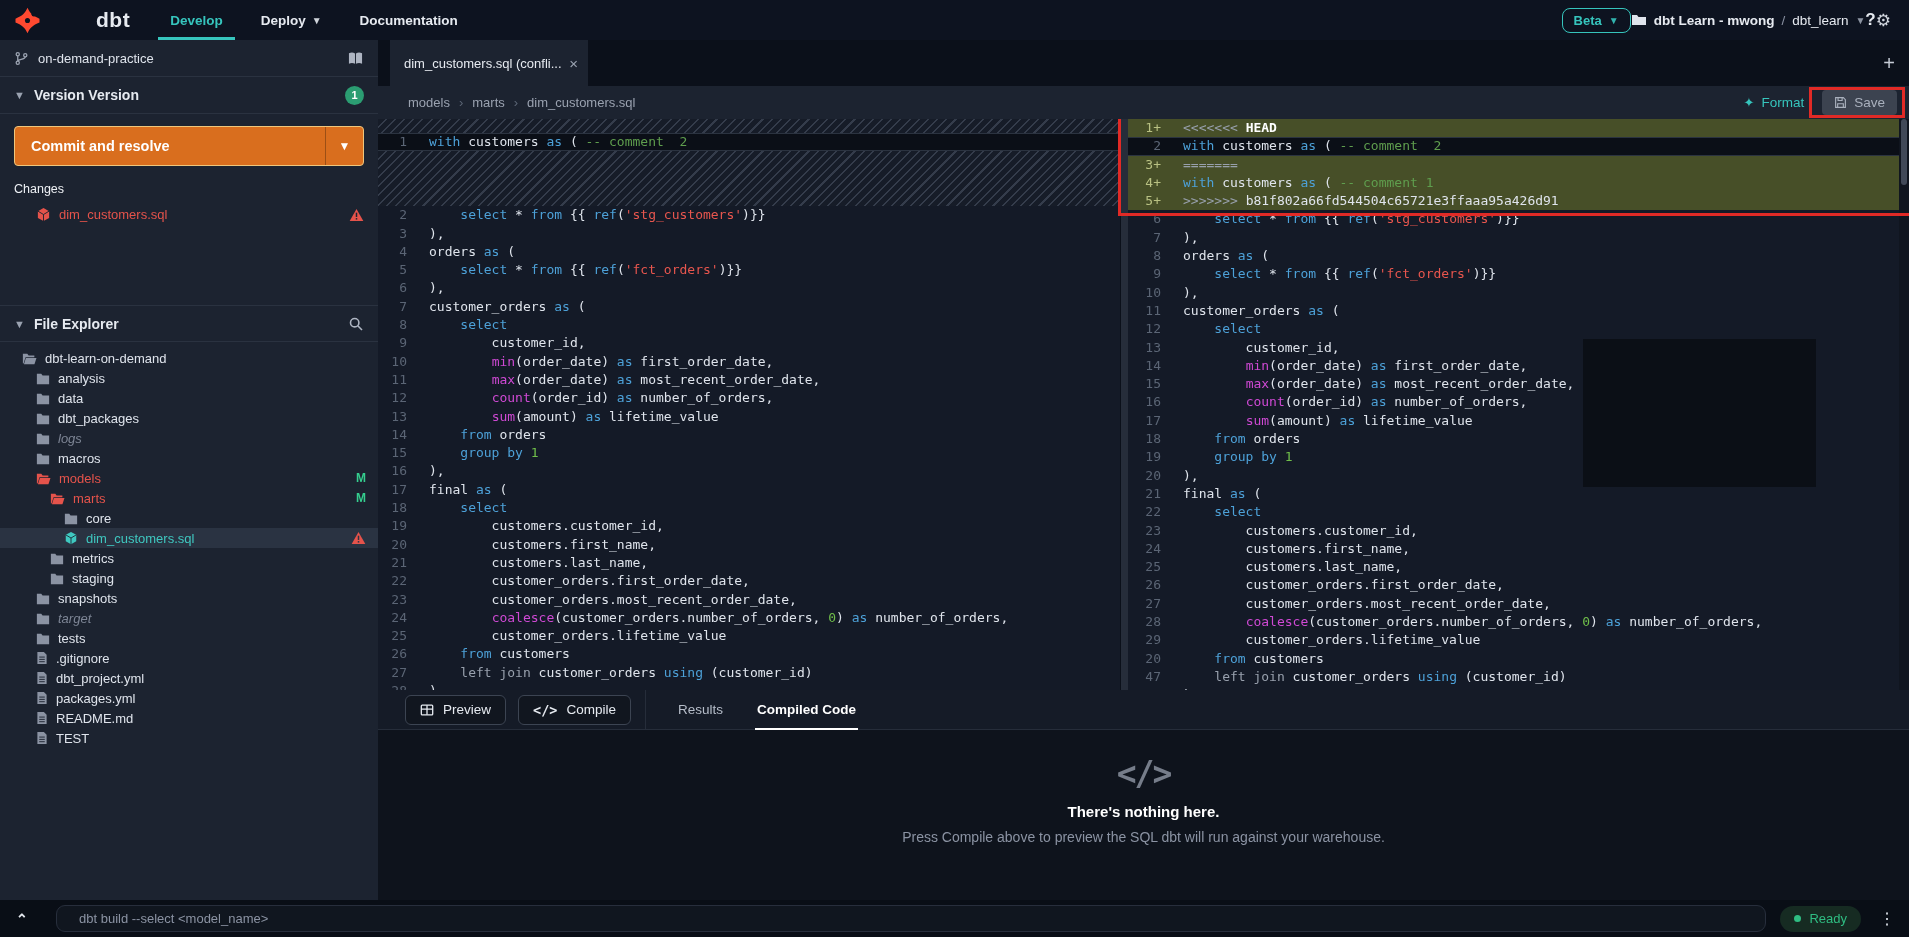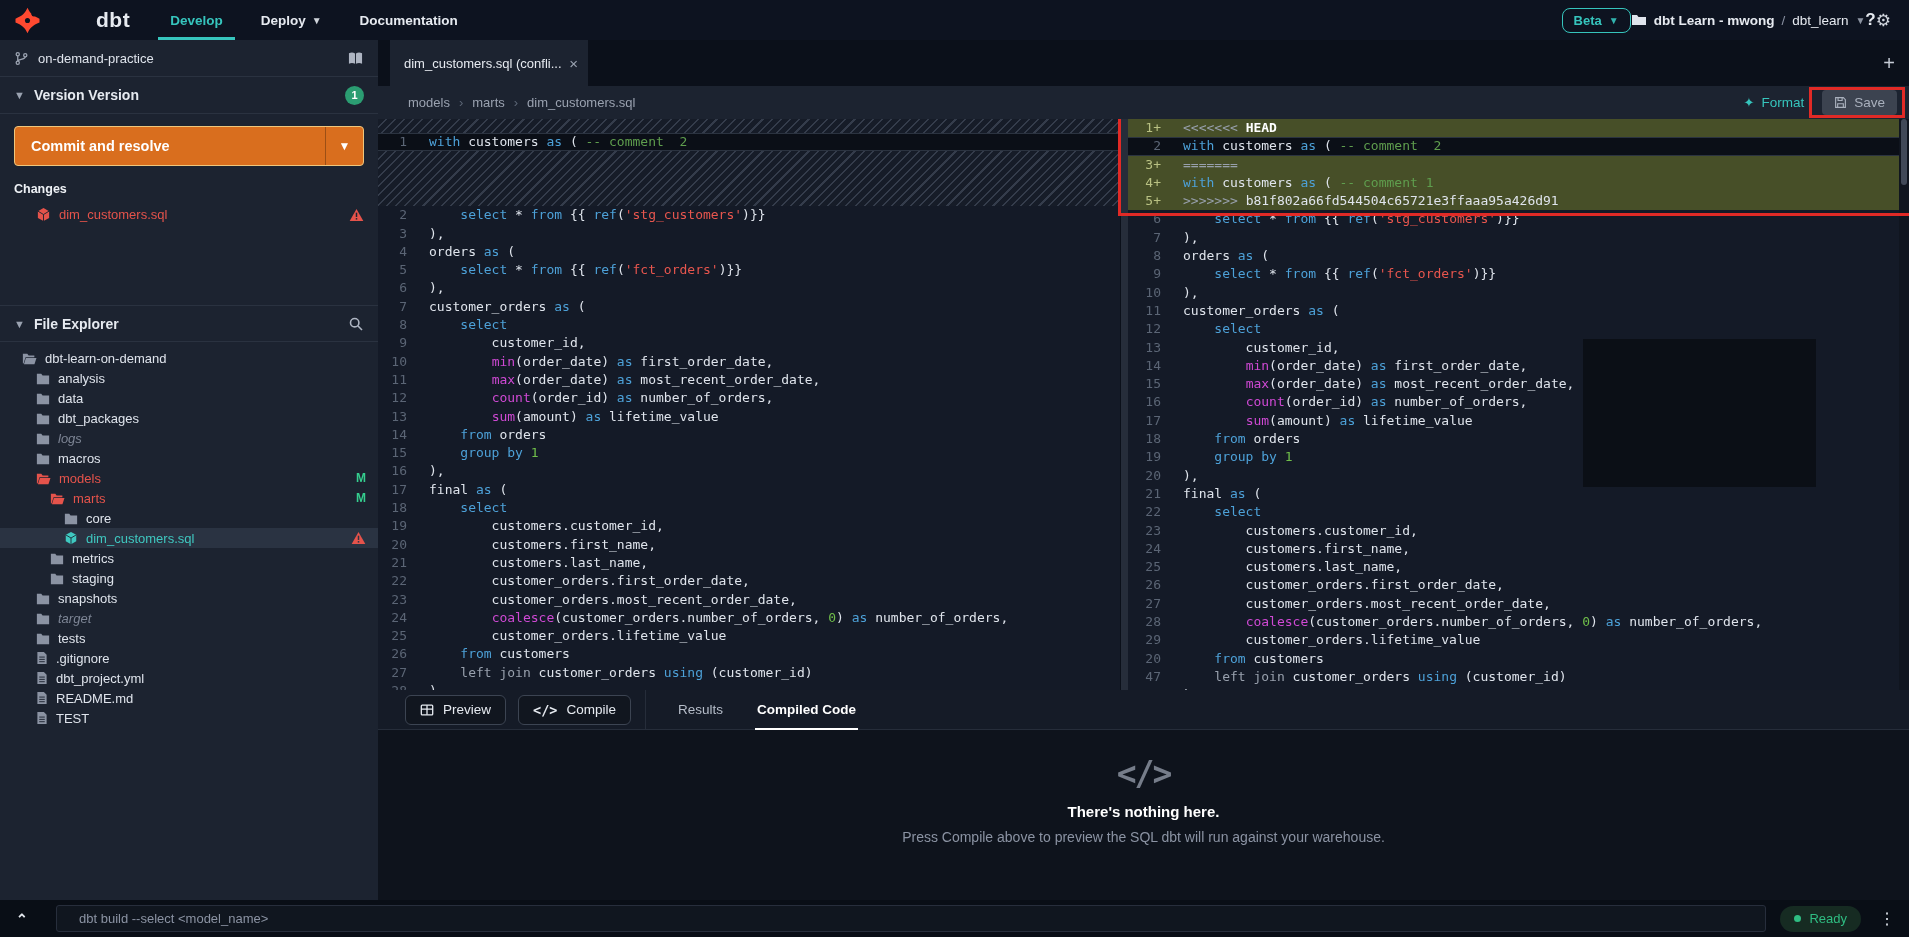--- a/index.html
+++ b/index.html
@@ -40,21 +40,21 @@
               border-bottom:1px solid #2a3240;font-size:14px;font-weight:bold;cursor:pointer;}
   .sec-chev{color:#9aa2b0;font-size:11px;}
   .vc-badge{margin-left:auto;width:19px;height:19px;border-radius:50%;background:#2b9d72;color:#fff;
             font-size:11px;font-weight:bold;display:flex;align-items:center;justify-content:center;}
   .vc-section{height:228px;}
   .commit-btn{margin:12px 14px 0 14px;height:40px;display:flex;align-items:stretch;
               background:#d96e1e;border:1px solid #efc67c;border-radius:4px;cursor:pointer;overflow:hidden;}
   .commit-main{flex:1;display:flex;align-items:center;padding-left:16px;font-size:14.5px;font-weight:bold;color:#fff;}
   .commit-caret{width:38px;display:flex;align-items:center;justify-content:center;
                 border-left:1px solid rgba(0,0,0,.28);color:#fff;font-size:12px;}
-  .changes-label{margin:16px 0 6px 14px;font-size:12.5px;font-weight:bold;color:#eef1f5;}
+  .changes-label{margin:16px 0 6px 14px;font-size:12.5px;font-weight:normal;color:#eef1f5;}
   .changed-row{display:flex;align-items:center;gap:8px;padding:5px 14px 5px 36px;font-size:13px;color:#e5534b;cursor:pointer;}
   .fe-header{border-top:1px solid #2a3240;}
   .tree{flex:1;overflow:hidden;padding-top:6px;font-size:13px;}
   .tree-row{display:flex;align-items:center;gap:8px;height:20px;padding-right:12px;color:#dfe4ec;cursor:pointer;}
   .tree-row.selected{background:#2a3342;}
   .tree-row .t-label{white-space:nowrap;}
   .tree-row.muted .t-label{color:#7d8595;font-style:italic;}
   .tree-row.red .t-label{color:#e5534b;}
   .tree-row.teal .t-label{color:#3fc8c0;}
   .t-icon{display:flex;align-items:center;color:#8b93a3;flex:none;}
@@ -116,21 +116,21 @@
   .ptab.active{color:#fff;font-weight:bold;}
   .ptab.active::after{content:"";position:absolute;left:0;right:0;bottom:0;height:2px;background:#fff;}
   .panel-body{flex:1;background:#0e131c;display:flex;flex-direction:column;align-items:center;padding-top:24px;}
   .empty-icon{font-family:"DejaVu Sans Mono",monospace;font-size:33px;font-weight:bold;color:#767d8a;letter-spacing:-2px;}
   .empty-title{margin-top:10px;font-size:15px;font-weight:bold;color:#fff;}
   .empty-sub{margin-top:9px;font-size:14px;color:#8b93a3;}
 
   
   .statusbar{height:37px;background:#090e16;display:flex;align-items:center;padding:0 10px 0 16px;gap:14px;}
   .caret-up{color:#e6eaf0;font-size:14px;font-weight:bold;cursor:pointer;width:26px;}
-  .cmd-input{flex:1;height:27px;background:#10161f;border:1px solid #272e3c;border-radius:3px;color:#dfe4ec;
+  .cmd-input{flex:1;height:27px;background:#10161f;border:1px solid #272e3c;border-radius:9px;color:#dfe4ec;
              font-family:"Liberation Sans",sans-serif;font-size:13px;padding:0 12px 0 22px;outline:none;}
   .cmd-input::placeholder{color:#8b93a3;}
   .ready-pill{display:flex;align-items:center;gap:8px;background:#162b22;border-radius:13px;height:26px;
               padding:0 14px;color:#2fbd82;font-size:13px;flex:none;}
   .ready-dot{width:7px;height:7px;border-radius:50%;background:#2fbd82;}
   .kebab{color:#dfe4ec;font-size:16px;cursor:pointer;padding:0 4px;}
   svg{display:block;}
 </style>
 </head>
 <body>
@@ -374,20 +374,29 @@
             <span class="t-label">.gitignore</span>
           </div>
           <div class="tree-row" style="padding-left: 36px;">
             <span class="t-icon">
               <svg width="12" height="14" viewBox="0 0 13 15">
                 <path d="M1.5 1h7l3 3v10h-10z" fill="currentColor"></path>
                 <path d="M3.5 6.5h6M3.5 9h6M3.5 11.5h6" stroke="#1c2330" stroke-width="1"></path>
               </svg>
             </span>
             <span class="t-label">dbt_project.yml</span>
+          </div>
+          <div class="tree-row" style="padding-left: 36px;">
+            <span class="t-icon">
+              <svg width="12" height="14" viewBox="0 0 13 15">
+                <path d="M1.5 1h7l3 3v10h-10z" fill="currentColor"></path>
+                <path d="M3.5 6.5h6M3.5 9h6M3.5 11.5h6" stroke="#1c2330" stroke-width="1"></path>
+              </svg>
+            </span>
+            <span class="t-label">packages.yml</span>
           </div>
           <div class="tree-row" style="padding-left: 36px;">
             <span class="t-icon">
               <svg width="12" height="14" viewBox="0 0 13 15">
                 <path d="M1.5 1h7l3 3v10h-10z" fill="currentColor"></path>
                 <path d="M3.5 6.5h6M3.5 9h6M3.5 11.5h6" stroke="#1c2330" stroke-width="1"></path>
               </svg>
             </span>
             <span class="t-label">README.md</span>
           </div>

